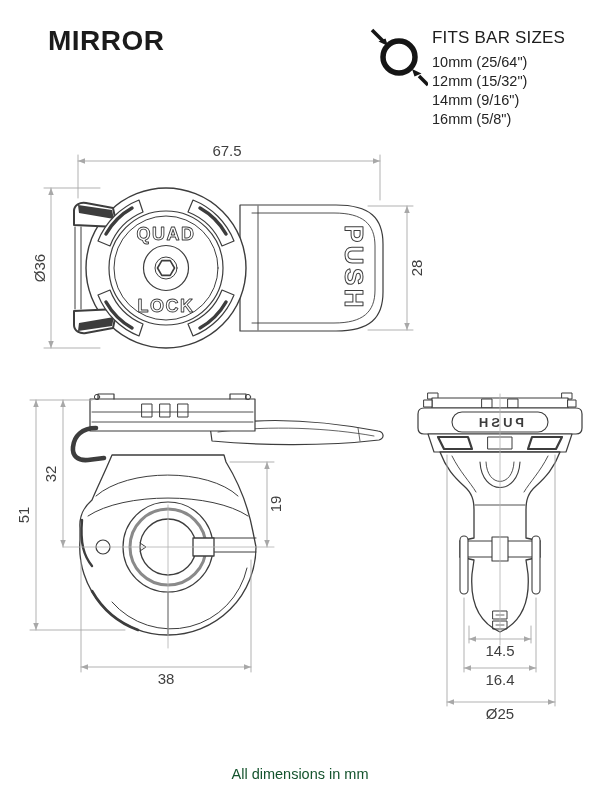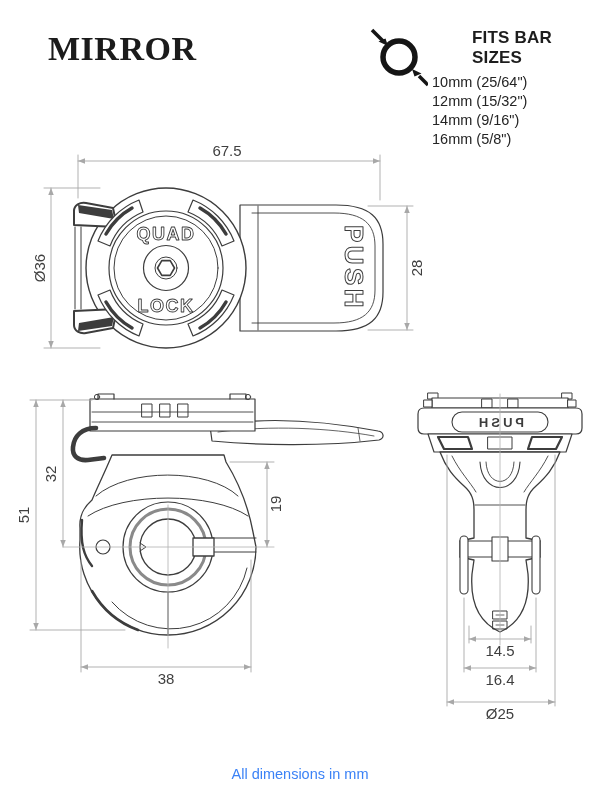--- a/index.html
+++ b/index.html
@@ -1,26 +1,26 @@
 <!DOCTYPE html>
 <html><head>
 <meta charset="utf-8">
 <style>
   html,body{margin:0;padding:0;}
   body{width:600px;height:800px;background:#ffffff;position:relative;overflow:hidden;
        font-family:"Liberation Sans","DejaVu Sans",sans-serif;}
   .stage{position:absolute;inset:0;}
-  .title{position:absolute;left:48px;top:34px;font-size:34px;line-height:30px;
-         font-weight:700;letter-spacing:.5px;color:#1b1b1b;font-family:Liberation Serif, serif;}
+  .title{position:absolute;left:48px;top:26px;font-size:28px;line-height:30px;
+         font-weight:700;letter-spacing:.5px;color:#1b1b1b;}
   .fits{position:absolute;left:432px;top:28px;color:#1d1d1d;}
-  .fits-heading{font-size:17px;font-weight:700;letter-spacing:.2px;margin-bottom:5px;margin-left:40px;}
+  .fits-heading{font-size:17px;font-weight:400;letter-spacing:.2px;margin-bottom:5px;}
   .fits-size{font-size:14.5px;line-height:19px;color:#242424;}
   .fits-icon{position:absolute;left:362px;top:20px;}
   .footer{position:absolute;left:0;top:766px;width:600px;text-align:center;
-          font-size:14.5px;color:#3b82f6;}
+          font-size:14.5px;color:#14532d;}
   svg text.dim{font-family:"Liberation Sans","DejaVu Sans",sans-serif;font-size:15px;fill:#3f3f3f;}
   svg text.brand{font-family:"Liberation Sans","DejaVu Sans",sans-serif;font-weight:700;}
 </style>
 </head>
 <body>
 
 <div class="stage">
 
   <div class="title">
     <div>MIRROR</div>

